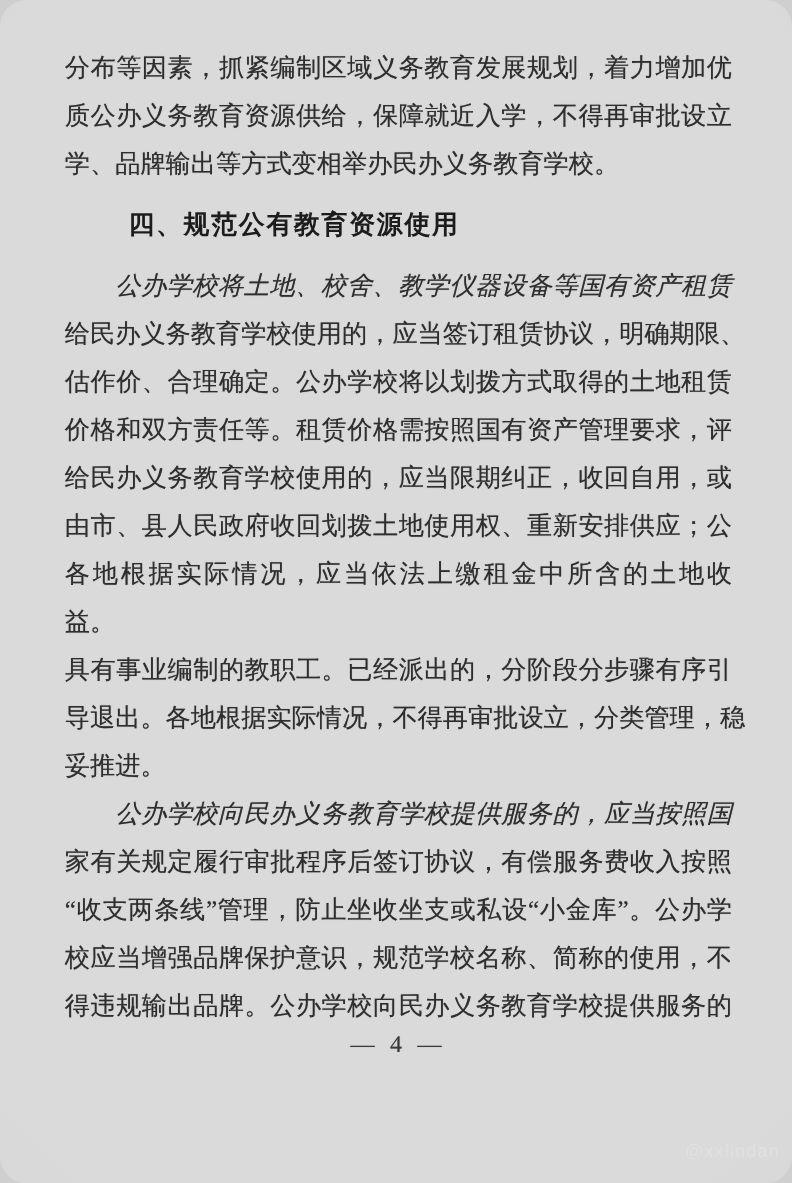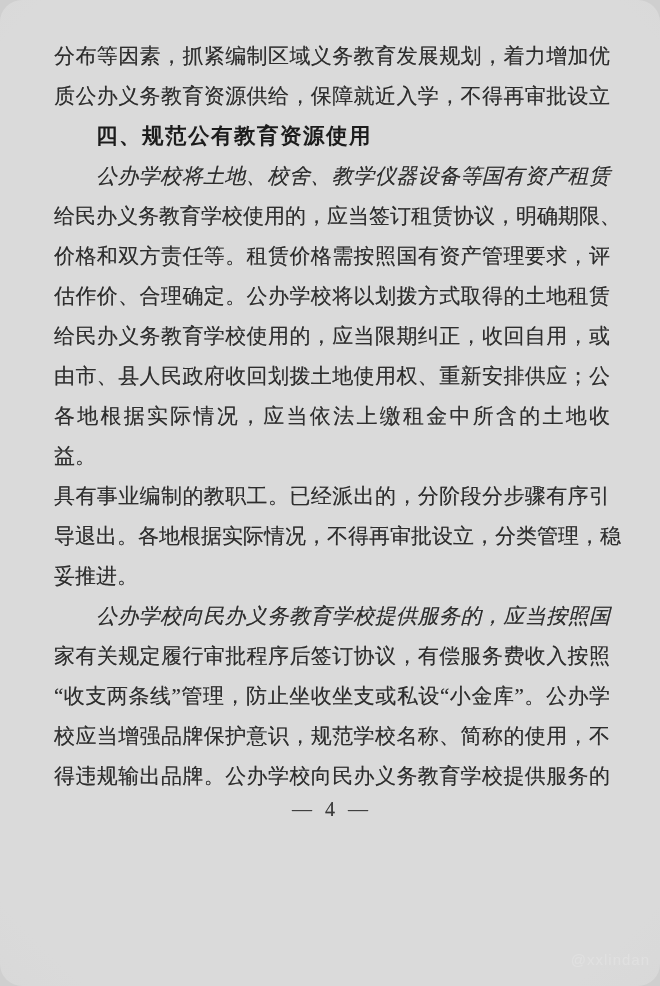--- a/index.html
+++ b/index.html
@@ -44,21 +44,21 @@
   }
   .heading {
     height: 40px;
     line-height: 40px;
     font-size: 21.5px;
     font-weight: bold;
     font-family: "Liberation Sans", "DejaVu Sans", sans-serif;
     color: #1c1c1c;
     text-indent: 42px;
     letter-spacing: 1.5px;
-    margin: 0;
+    margin: 11px;
     white-space: nowrap;
   }
   .footer {
     height: 30px;
     line-height: 30px;
     text-align: center;
     font-size: 20px;
     color: #3a3a3a;
     letter-spacing: 4px;
     margin-top: -2px;
@@ -77,29 +77,30 @@
   }
 </style>
 </head>
 <body>
 
 <div class="page">
 
   <div>
     <div class="line">分布等因素，抓紧编制区域义务教育发展规划，着力增加优</div>
     <div class="line">质公办义务教育资源供给，保障就近入学，不得再审批设立</div>
+    <div class="line last">学、品牌输出等方式变相举办民办义务教育学校。</div>
   </div>
 
   <h2 class="heading">四、规范公有教育资源使用</h2>
 
   <div>
     <div class="line indent">公办学校将土地、校舍、教学仪器设备等国有资产租赁</div>
     <div class="line">给民办义务教育学校使用的，应当签订租赁协议，明确期限、</div>
+    <div class="line">估作价、合理确定。公办学校将以划拨方式取得的土地租赁</div>
     <div class="line">价格和双方责任等。租赁价格需按照国有资产管理要求，评</div>
-    <div class="line">估作价、合理确定。公办学校将以划拨方式取得的土地租赁</div>
     <div class="line">给民办义务教育学校使用的，应当限期纠正，收回自用，或</div>
     <div class="line">由市、县人民政府收回划拨土地使用权、重新安排供应；公</div>
     <div class="line">各地根据实际情况，应当依法上缴租金中所含的土地收</div>
     <div class="line last">益。</div>
   </div>
 
   <div>
     <div class="line">具有事业编制的教职工。已经派出的，分阶段分步骤有序引</div>
     <div class="line">导退出。各地根据实际情况，不得再审批设立，分类管理，稳</div>
     <div class="line last">妥推进。</div>

